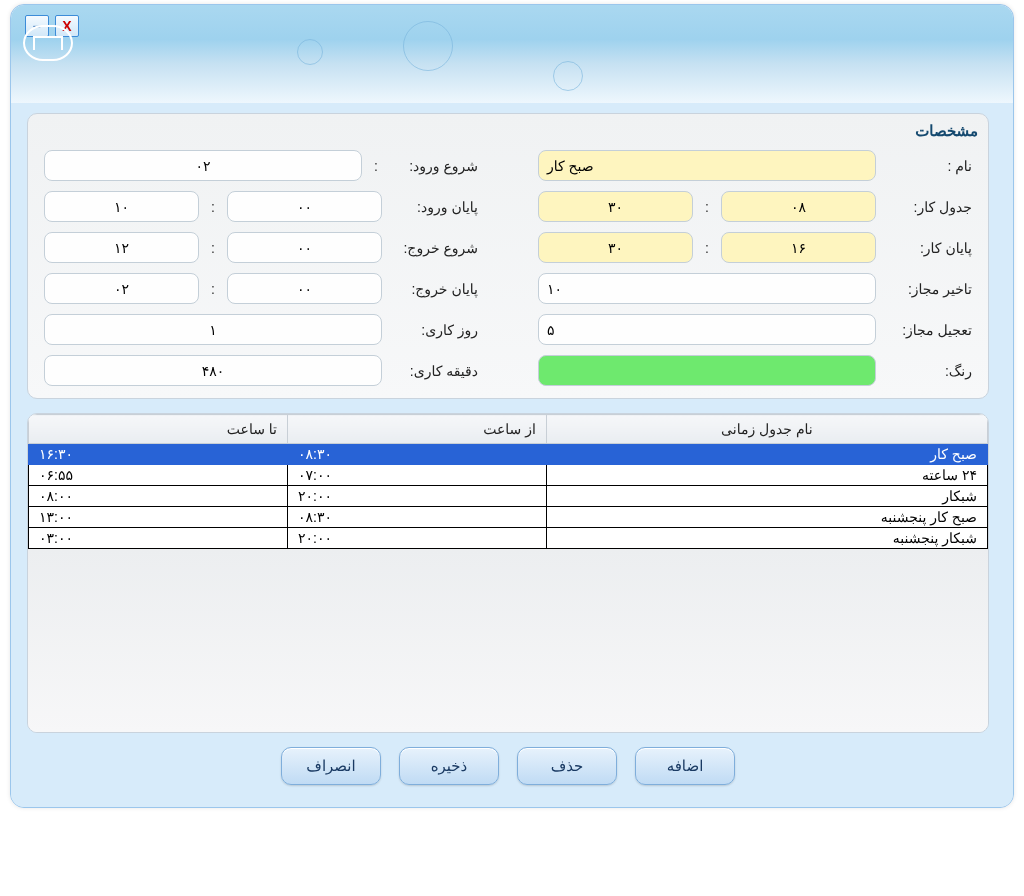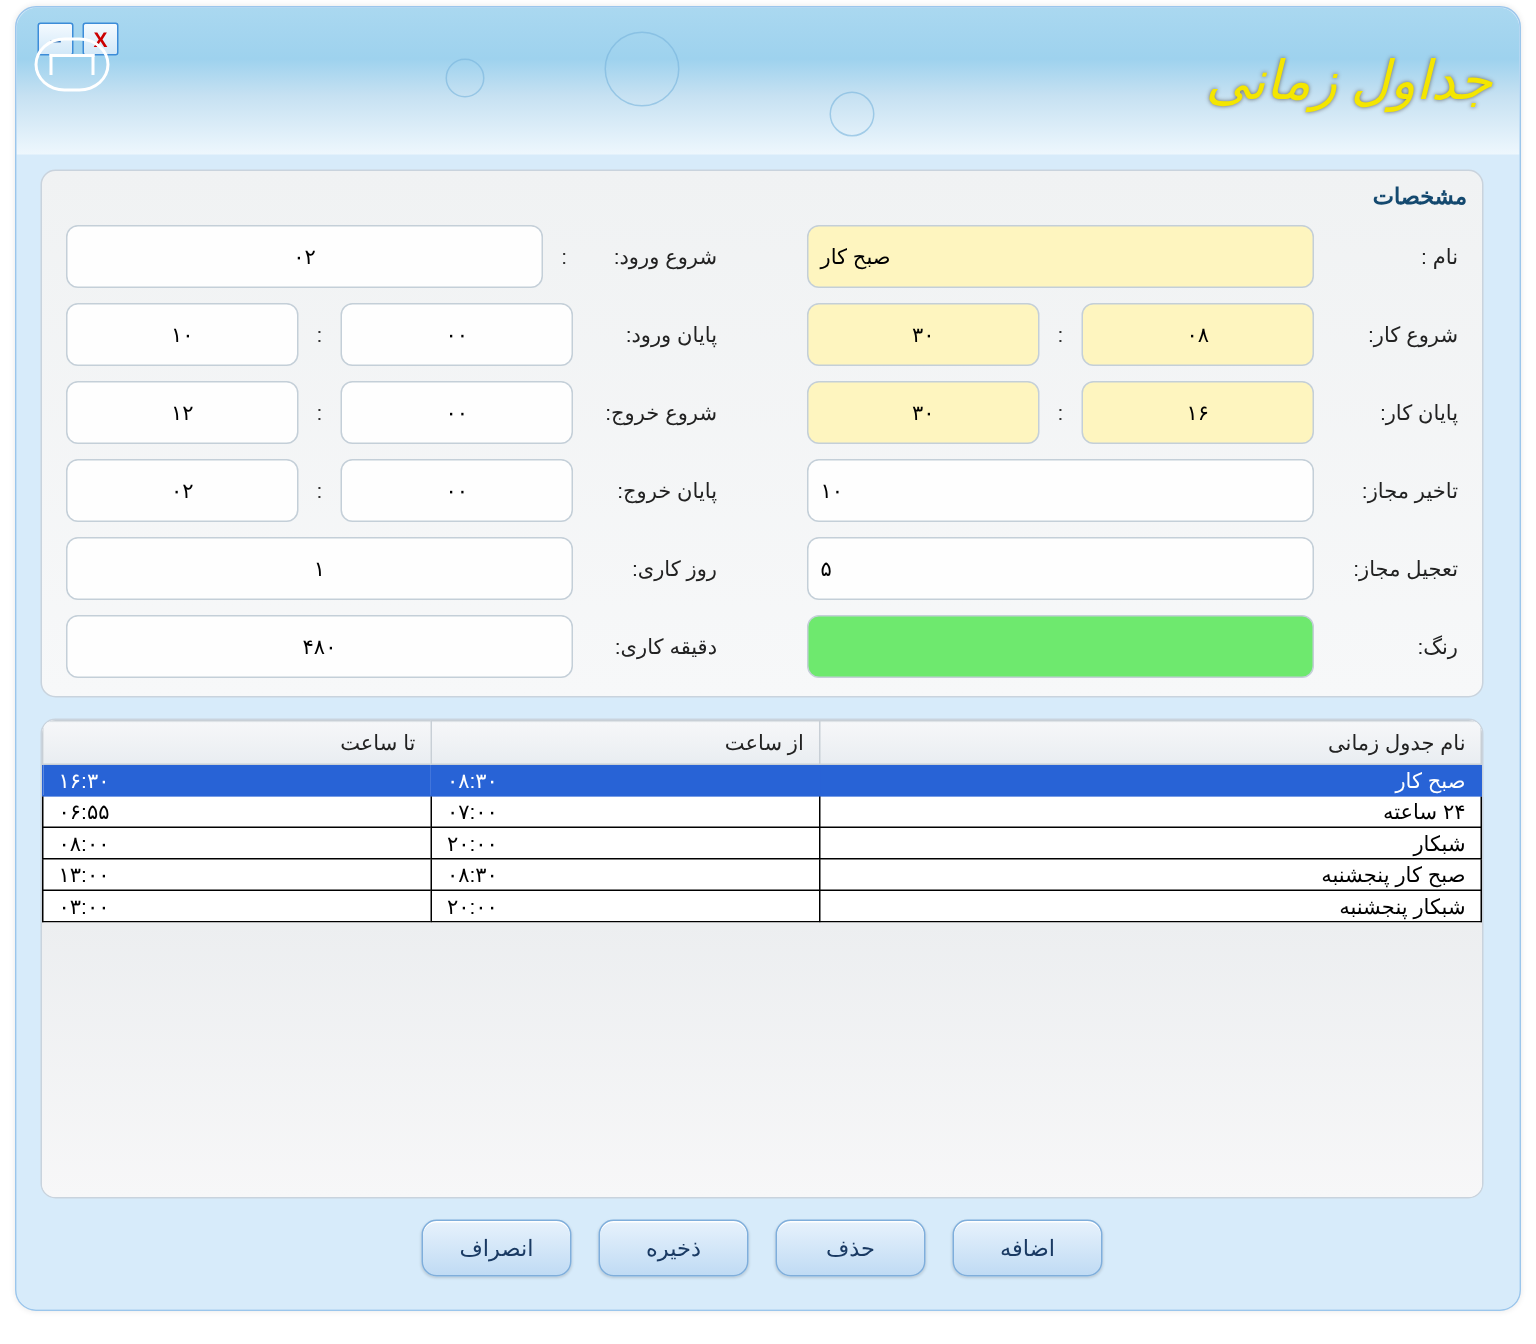--- a/index.html
+++ b/index.html
@@ -106,21 +106,21 @@
   }
   .form-row .lbl {
     width: 90px;
     text-align: right;
     font-size: 14px;
     color: #222;
     flex-shrink:0;
   }
   .field {
     flex: 1;
-    height: 42px;
+    height: 31px;
     background: #fefefe;
     border: 1px solid #c4cfd8;
     border-radius: 8px;
     display: flex;
     align-items: center;
     justify-content: center;
     padding: 0 8px;
     font-size: 14px;
   }
   .field.right { justify-content: flex-end; text-align: right; padding-right:12px;}
@@ -146,21 +146,20 @@
   table {
     width: 100%;
     border-collapse: collapse;
     font-size: 14px;
     background: #fff;
   }
   thead th {
     background: linear-gradient(#f6f7f9,#e9edf1);
     border: 1px solid #c8cfd6;
     padding: 6px 10px;
-    text-align: right;
     font-weight: normal;
     color:#222;
   }
   thead th:nth-child(2), thead th:nth-child(3){ text-align:right; }
   tbody td {
     border: 1px solid #000;
     padding: 2px 10px;
     text-align: right;
     background:#fff;
   }
@@ -196,21 +195,20 @@
 </style>
 </head>
 <body>
 
 <div class="window">
   <div class="titlebar">
     <div class="win-buttons">
       <div class="btn btn-close">X</div>
       <div class="btn btn-min">–</div>
     </div>
-    <div class="title">جداول زمانی</div>
     <div class="logo"></div>
     <div class="swirl" style="top:16px;right:560px;width:50px;height:50px;"></div>
     <div class="swirl" style="top:34px;right:690px;width:26px;height:26px;"></div>
     <div class="swirl" style="top:56px;right:430px;width:30px;height:30px;"></div>
   </div>
 
   <div class="content">
 
     <div class="panel">
       <div class="panel-title">مشخصات</div>
@@ -224,21 +222,21 @@
 
         <div class="form-row">
           <span class="lbl">شروع ورود:</span>
           <div class="time-pair">
             <span class="colon">:</span>
             <div class="field">۰۲</div>
           </div>
         </div>
 
         <div class="form-row">
-          <span class="lbl">شروع کار:</span>
+          <span class="lbl">جدول کار:</span>
           <div class="time-pair">
             <div class="field yellow">۰۸</div>
             <span class="colon">:</span>
             <div class="field yellow">۳۰</div>
           </div>
         </div>
         <div class="form-row">
           <span class="lbl">پایان ورود:</span>
           <div class="time-pair">
             <div class="field">۰۰</div>

